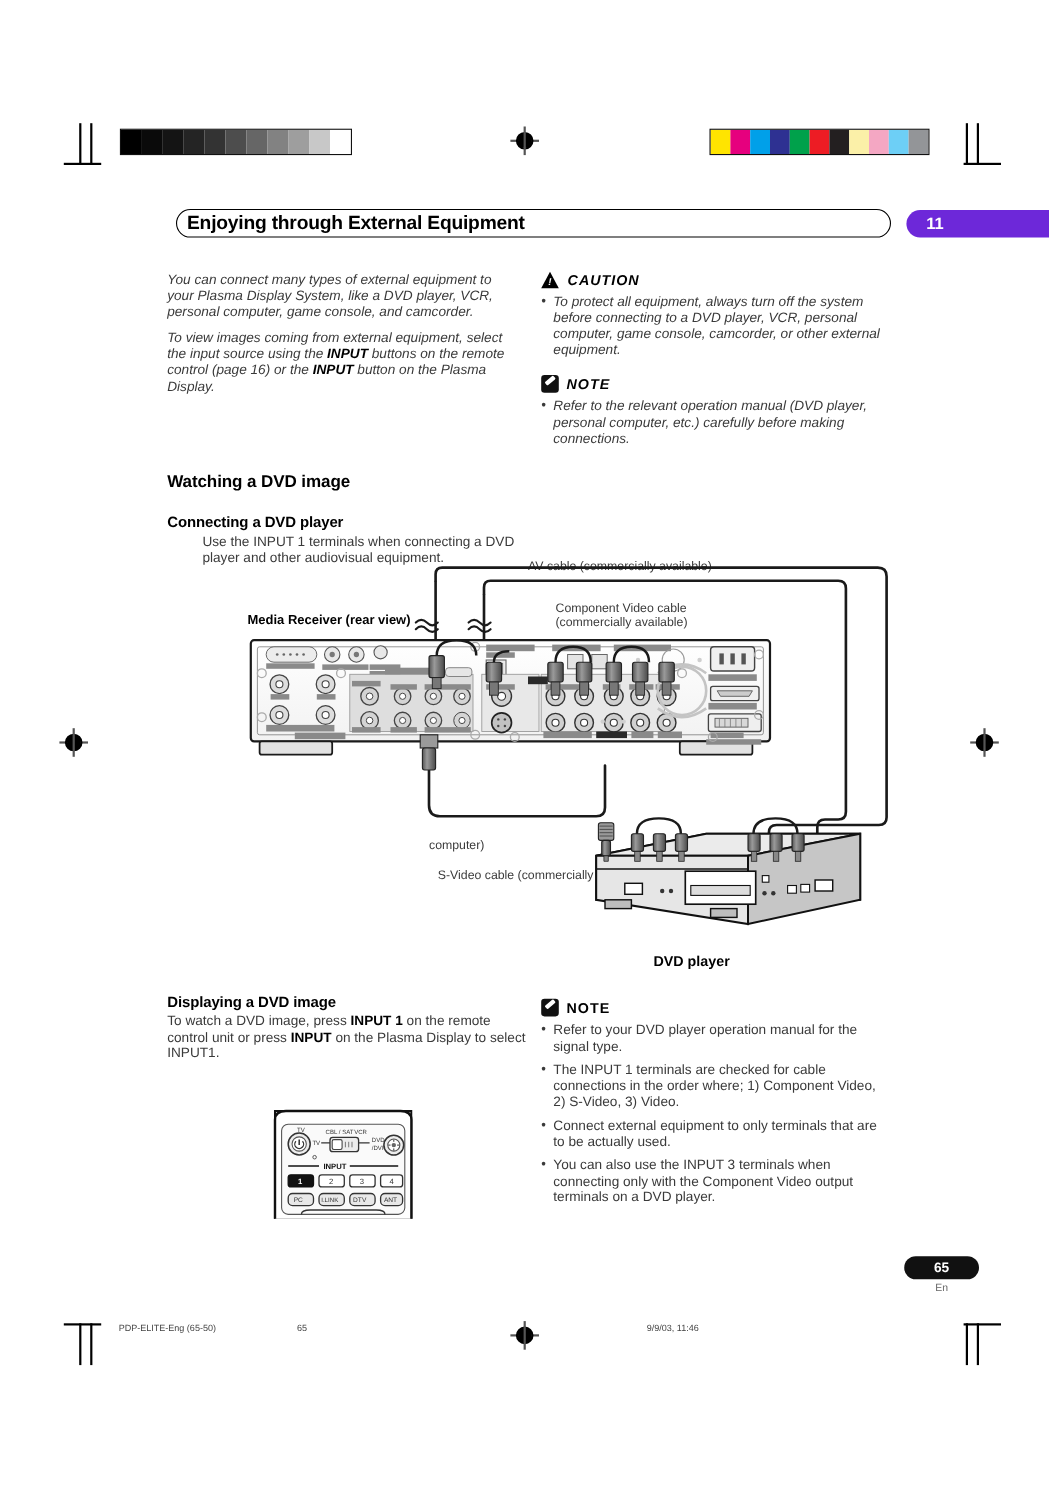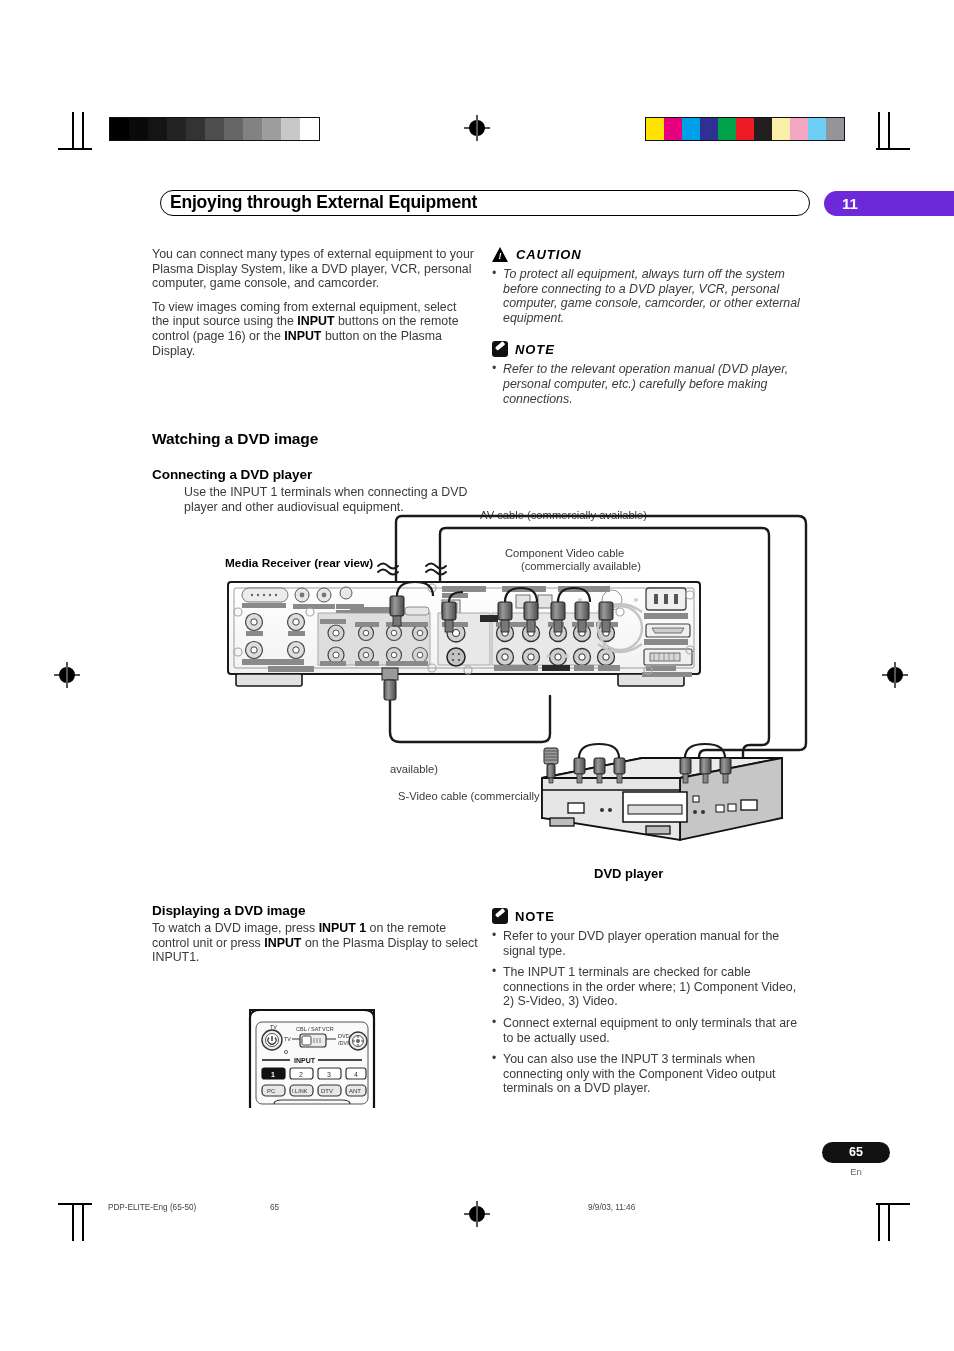--- a/index.html
+++ b/index.html
@@ -27,21 +27,21 @@
   
   .chapter-bar{position:absolute;left:160px;top:190px;width:650px;height:26px;
                border:1.5px solid #000;border-radius:13px;box-sizing:border-box;background:#fff;}
   .chapter-title{position:absolute;left:170px;top:192px;font-size:17.5px;font-weight:bold;
                  letter-spacing:-.2px;color:#000;}
   .chapter-num{position:absolute;left:824px;top:191px;width:130px;height:25px;
                background:#6d28d9;border-radius:12.5px 0 0 12.5px;}
   .chapter-num span{color:#fff;font-weight:bold;font-size:15px;position:absolute;left:18px;top:4px;}
 
   
-  .col-left{position:absolute;left:152px;top:247px;width:322px;}
+  .col-left{position:absolute;left:152px;top:247px;width:322px;font-style:italic;}
   .col-right{position:absolute;left:492px;top:247px;width:318px;font-style:italic;}
   p.body{margin:0 0 9px 0;font-size:12.4px;line-height:14.6px;color:#3a3a3a;}
   p.body b{color:#000;font-weight:bold;}
 
   .adm-head{display:flex;align-items:center;gap:7px;margin:0 0 5px 0;}
   .adm-head .lbl{font-size:13px;font-weight:bold;letter-spacing:.9px;color:#000;}
   .tri-icon{width:17px;height:15px;position:relative;}
   .tri-icon:before{content:"";position:absolute;left:0;top:0;border-left:8.5px solid transparent;
                    border-right:8.5px solid transparent;border-bottom:15px solid #000;}
   .tri-icon:after{content:"!";position:absolute;left:6.5px;top:3.5px;color:#fff;font-size:9px;
@@ -159,24 +159,24 @@
   <div style="position:absolute;left:152px;top:430px;width:330px;">
     <h2 class="sect">Watching a DVD image</h2>
     <h3 class="sub" style="margin-top:19px;">Connecting a DVD player</h3>
     <p class="body" style="margin-top:3px;margin-left:32px;">Use the INPUT 1 terminals when connecting a DVD player and other audiovisual equipment.</p>
   </div>
 
   <div class="diagram">
 
     <div class="dlabel" style="left:330px;top:9px;">AV cable (commercially available)</div>
     <div class="dlabel" style="left:355px;top:47px;">Component Video cable</div>
-    <div class="dlabel" style="left:371px;top:60px;">(commercially available)</div>
+    <div class="dlabel" style="left:355px;top:60px;">(commercially available)</div>
     <div class="dlabel bold" style="left:75px;top:57px;">Media Receiver (rear view)</div>
     <div class="dlabel" style="left:248px;top:250px;margin-top:40px;">S-Video cable (commercially</div>
-    <div class="dlabel" style="left:240px;top:263px;">available)</div>
+    <div class="dlabel" style="left:240px;top:263px;">computer)</div>
     <div class="dlabel" style="left:444px;top:367px;font-weight:bold;color:#000;font-size:13px;"><span>DVD</span><span style="font-weight:600;"> player</span></div>
 
     <svg width="680" height="390" viewBox="0 0 680 390" style="position:absolute;left:0;top:0;">
       <defs>
         <linearGradient id="panelGrad" x1="0" y1="0" x2="0" y2="1">
           <stop offset="0" stop-color="#ffffff"></stop>
             <stop offset="1" stop-color="#f2f2f2"></stop>
         </linearGradient>
         <linearGradient id="metal" x1="0" y1="0" x2="0" y2="1">
           <stop offset="0" stop-color="#f7f7f7"></stop>

